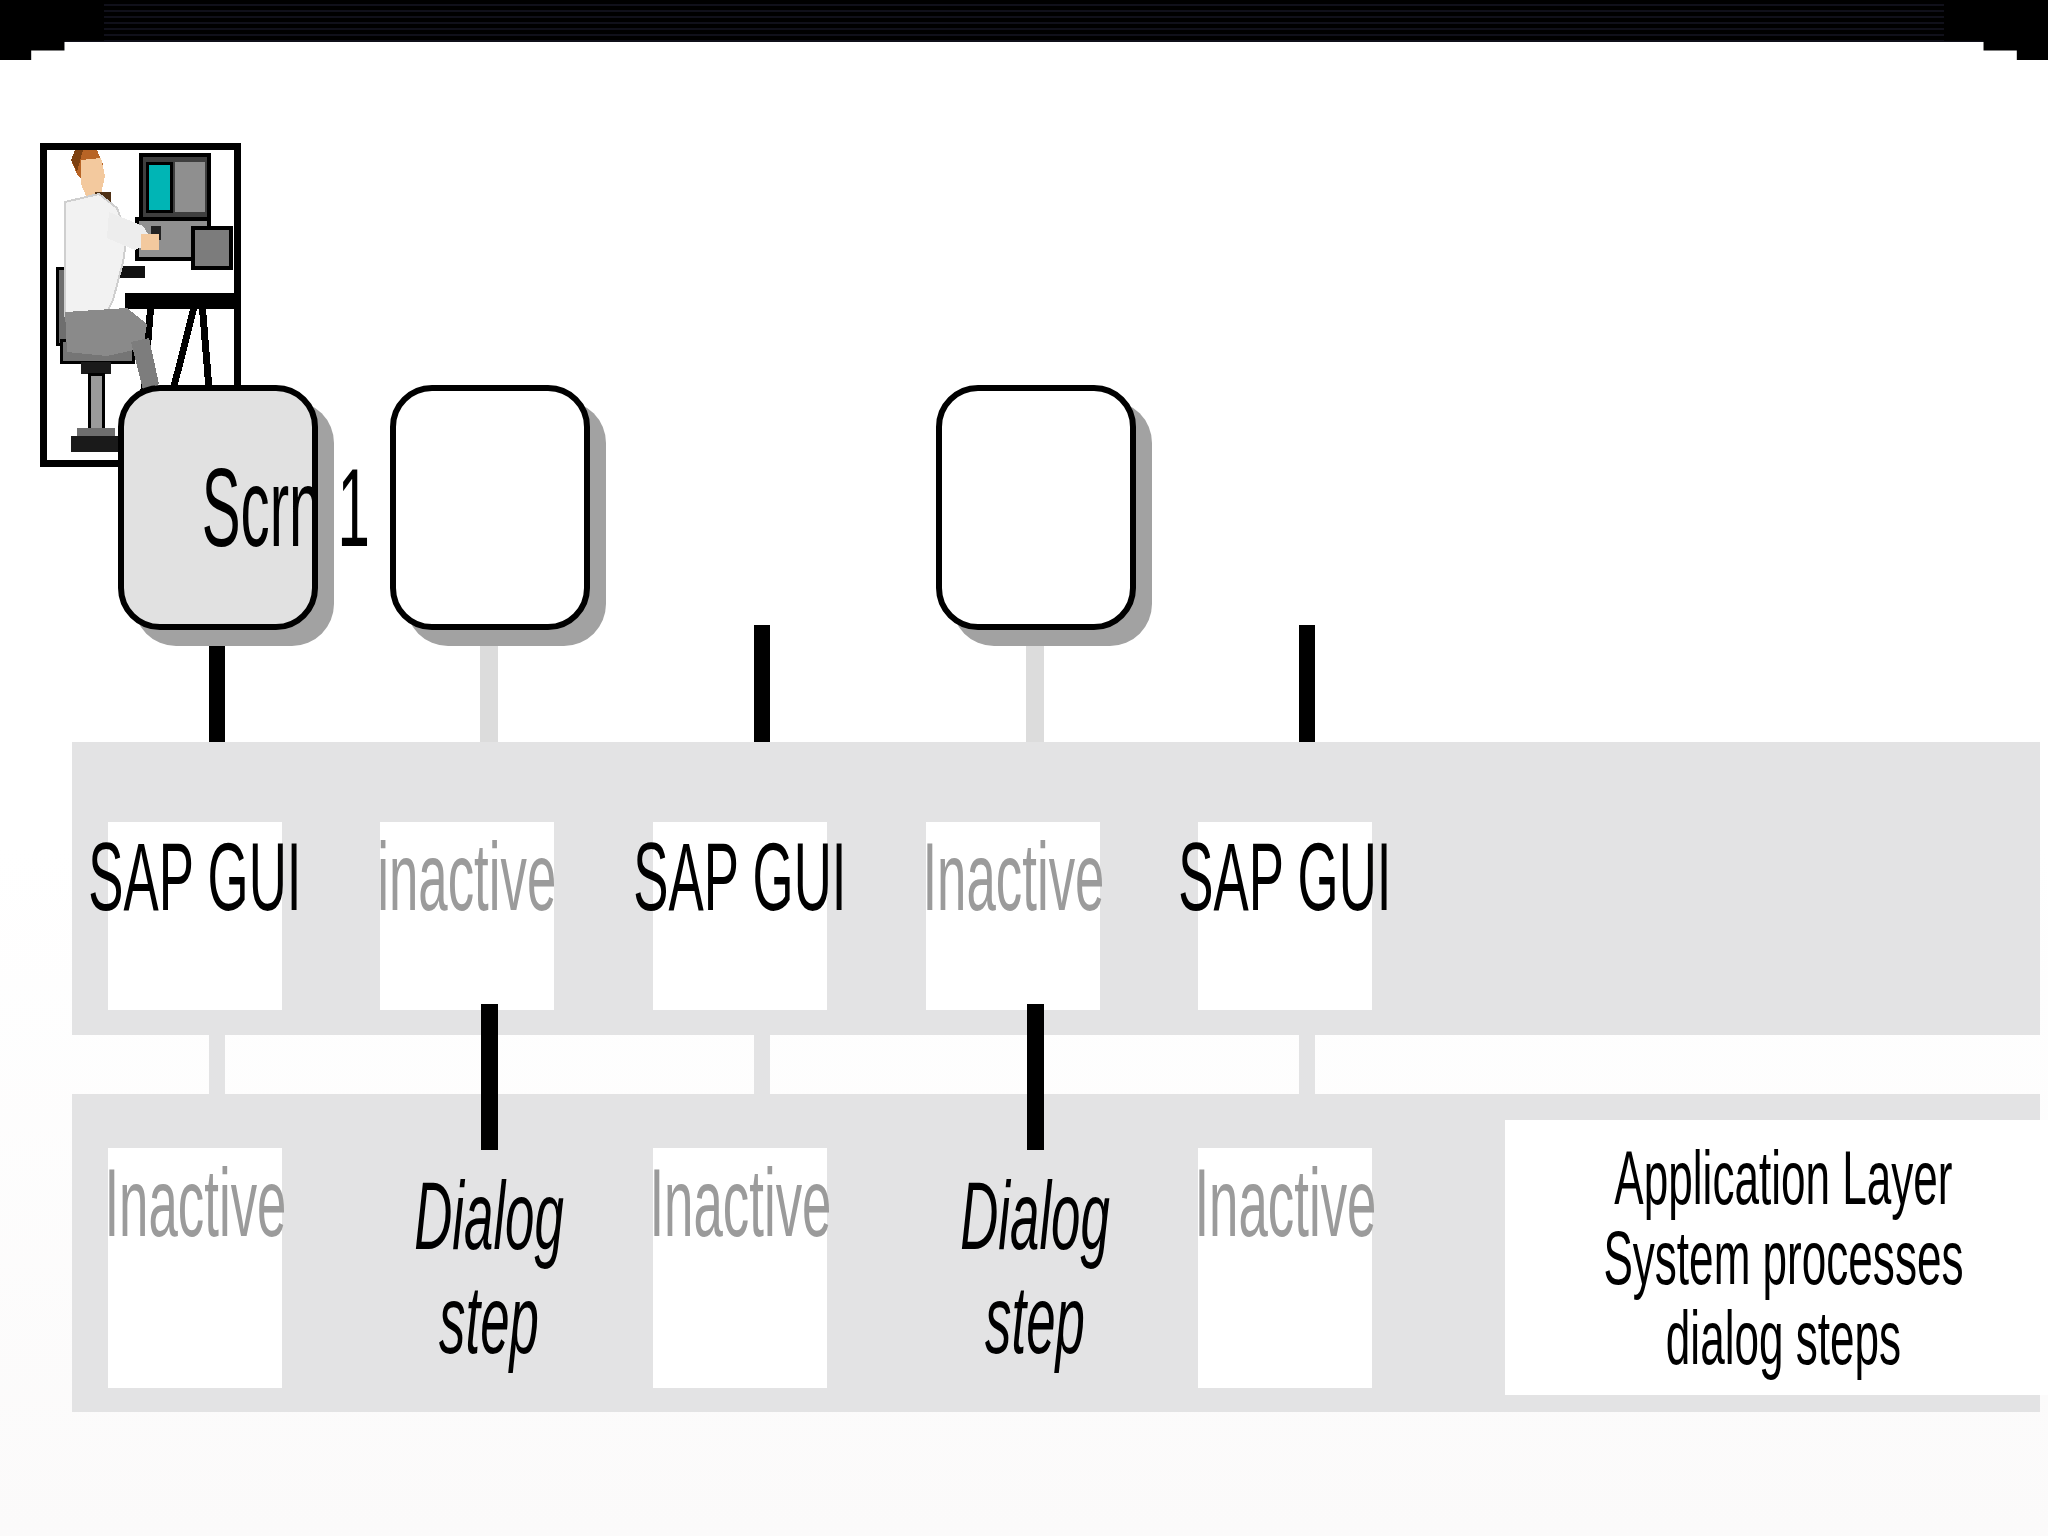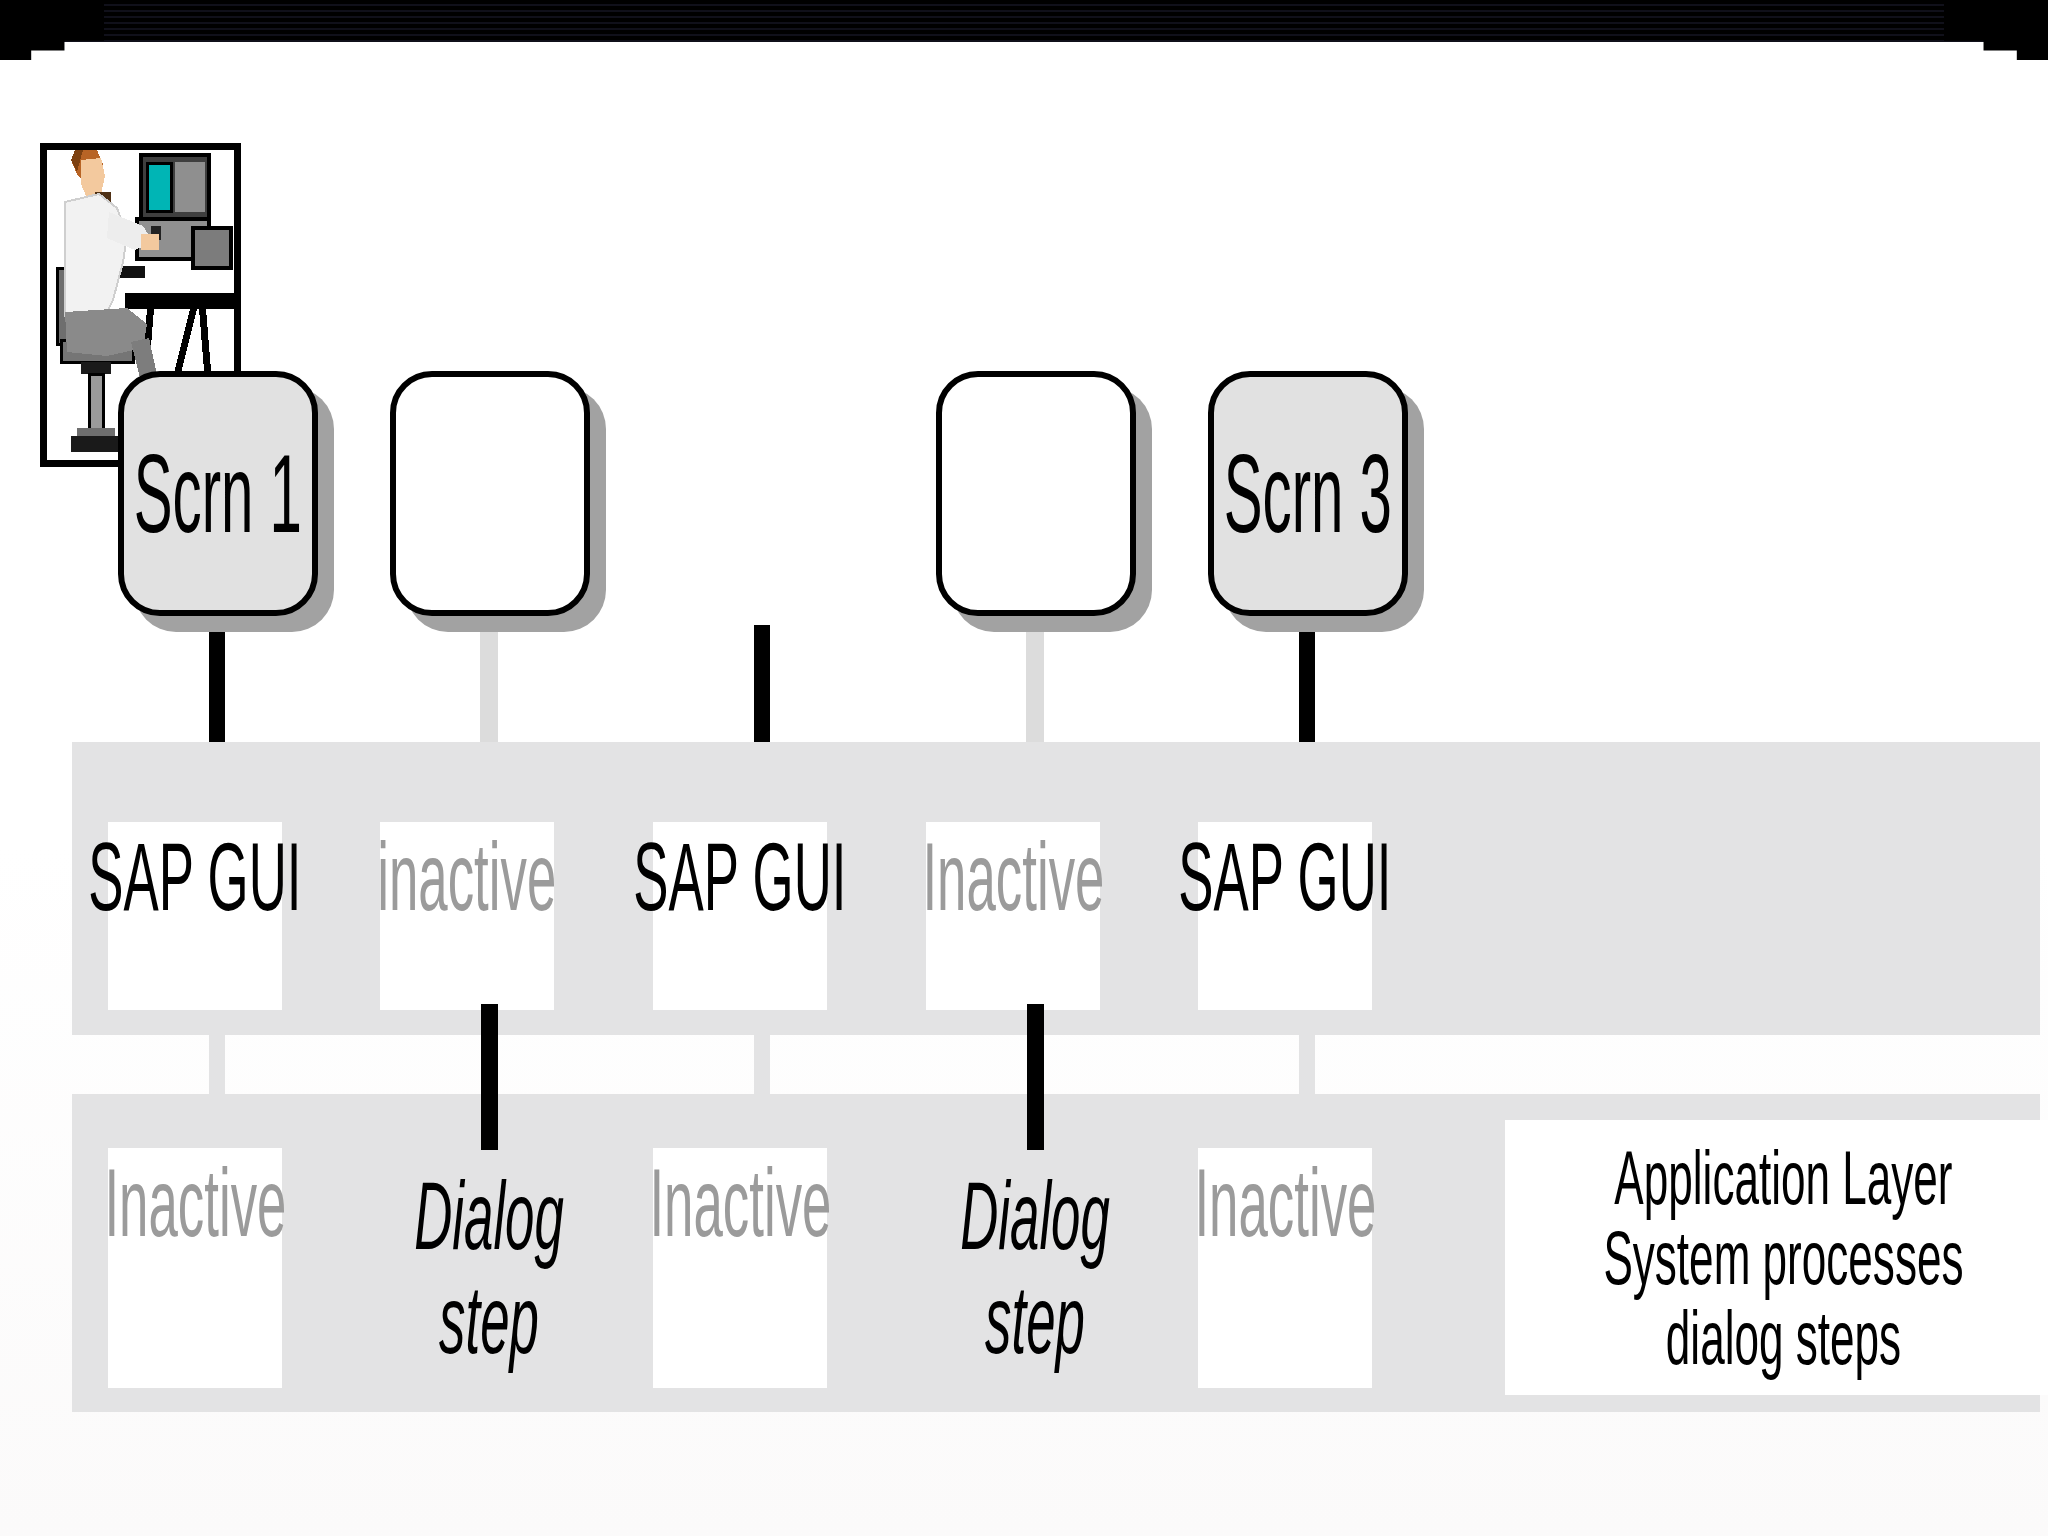--- a/index.html
+++ b/index.html
@@ -19,23 +19,23 @@
 
   
   .clipart {
     position:absolute; left:40px; top:143px; width:187px; height:310px;
     background:#fff; border:7px solid #000;
   }
   .clipart svg { display:block; width:187px; height:310px; }
 
   
   .screen {
-    position:absolute; top:371px; width:188px; height:233px;
+    position:absolute; top:385px; width:188px; height:233px;
     border:6px solid #000; border-radius:42px;
-    display:flex; align-items:center; justify-content:center;
+    display:flex; align-items:center; justify-content:flex-start;
     box-shadow:16px 16px 0 0 #a2a2a2;
   }
   .screen.active { background:#e1e1e1; }
   .screen.empty  { background:#ffffff; }
   .screen span { font-size:112px; color:#000; }
 
   
   .vline  { position:absolute; background:#000; }
   .vgray  { position:absolute; background:#dcdcdc; }
   .bridge { position:absolute; background:#e3e3e4; }
@@ -127,23 +127,20 @@
 
   <div class="screen active" style="left:118px;">
       <span class="cond52">Scrn 1</span>
     </div>
   <div class="screen empty" style="left:390px;">
       <span class="cond52"></span>
     </div>
   <div class="screen empty" style="left:936px;">
       <span class="cond52"></span>
     </div>
-  <div class="screen active" style="left:1208px;">
-      <span class="cond52">Scrn 3</span>
-    </div>
 
   <div class="bridge" style="left:209px;  top:1032px; width:16px; height:64px;"></div>
   <div class="bridge" style="left:754px;  top:1032px; width:16px; height:64px;"></div>
   <div class="bridge" style="left:1299px; top:1032px; width:16px; height:64px;"></div>
 
   <div class="band presentation"></div>
 
   <div class="band application"></div>
 
   <div class="cell row1 on" style="left:108px;">

